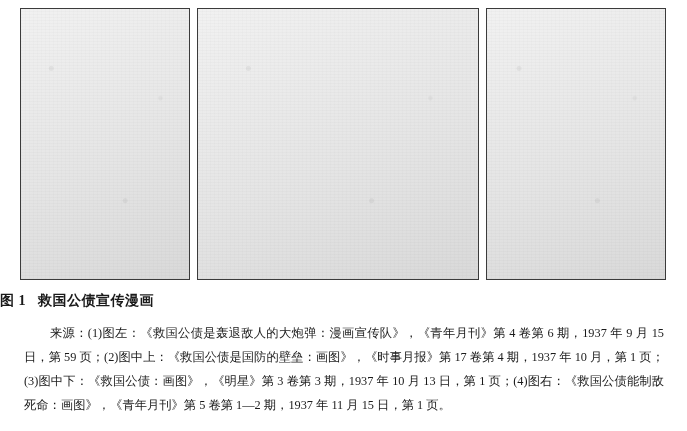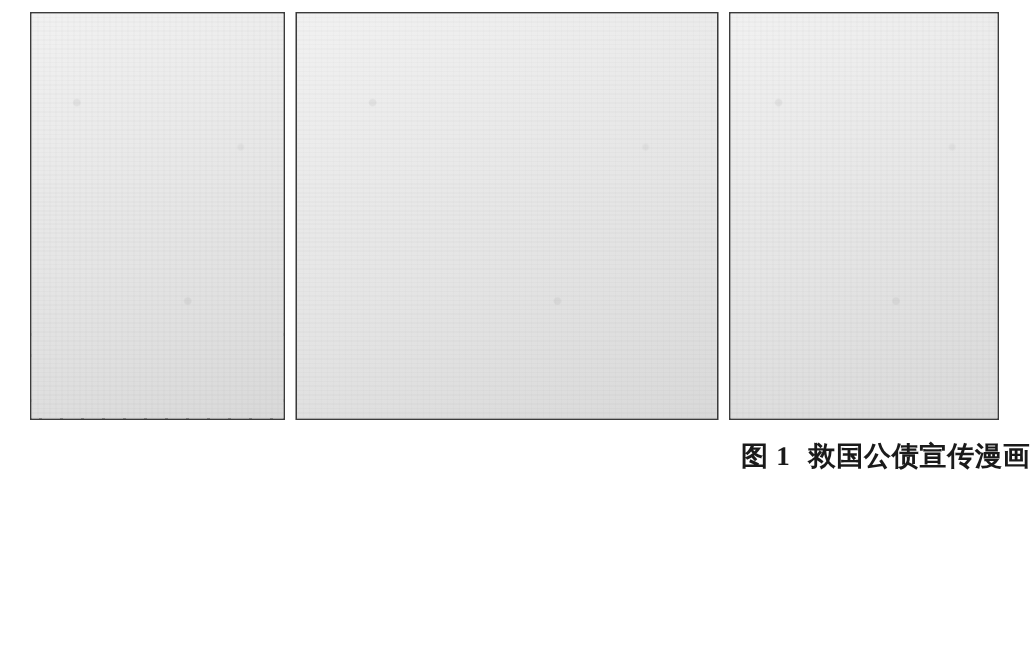--- a/index.html
+++ b/index.html
@@ -60,22 +60,22 @@
       repeating-linear-gradient(0deg, rgba(0,0,0,.05) 0 1px, transparent 1px 3px),
       repeating-linear-gradient(90deg, rgba(0,0,0,.04) 0 1px, transparent 1px 4px);
   }
 
   
   .fig-caption {
     position: absolute;
     left: 0;
     top: 292px;
     width: 687px;
-    text-align: right;
-    font-size: 18px;
+    text-align: left;
+    font-size: 14px;
     font-weight: bold;
     letter-spacing: .5px;
   }
   .fig-caption .cap-no { margin-right: 12px; }
 
   .source {
     position: absolute;
     left: 24px;
     top: 322px;
     width: 640px;
@@ -333,14 +333,15 @@
       </svg>
       <div class="grain"></div>
     </div>
 
   </div>
 
   <div class="fig-caption">
     <span class="cap-no">图 1</span><span>救国公债宣传漫画</span>
   </div>
 
+  <div class="source">来源：(1)图左：《救国公债是轰退敌人的大炮弹：漫画宣传队》，《青年月刊》第 4 卷第 6 期，1937 年 9 月 15 日，第 59 页；(2)图中上：《救国公债是国防的壁垒：画图》，《时事月报》第 17 卷第 4 期，1937 年 10 月，第 1 页；(3)图中下：《救国公债：画图》，《明星》第 3 卷第 3 期，1937 年 10 月 13 日，第 1 页；(4)图右：《救国公债能制敌死命：画图》，《青年月刊》第 5 卷第 1—2 期，1937 年 11 月 15 日，第 1 页。</div>
 
 </div>
 
 </body></html>

